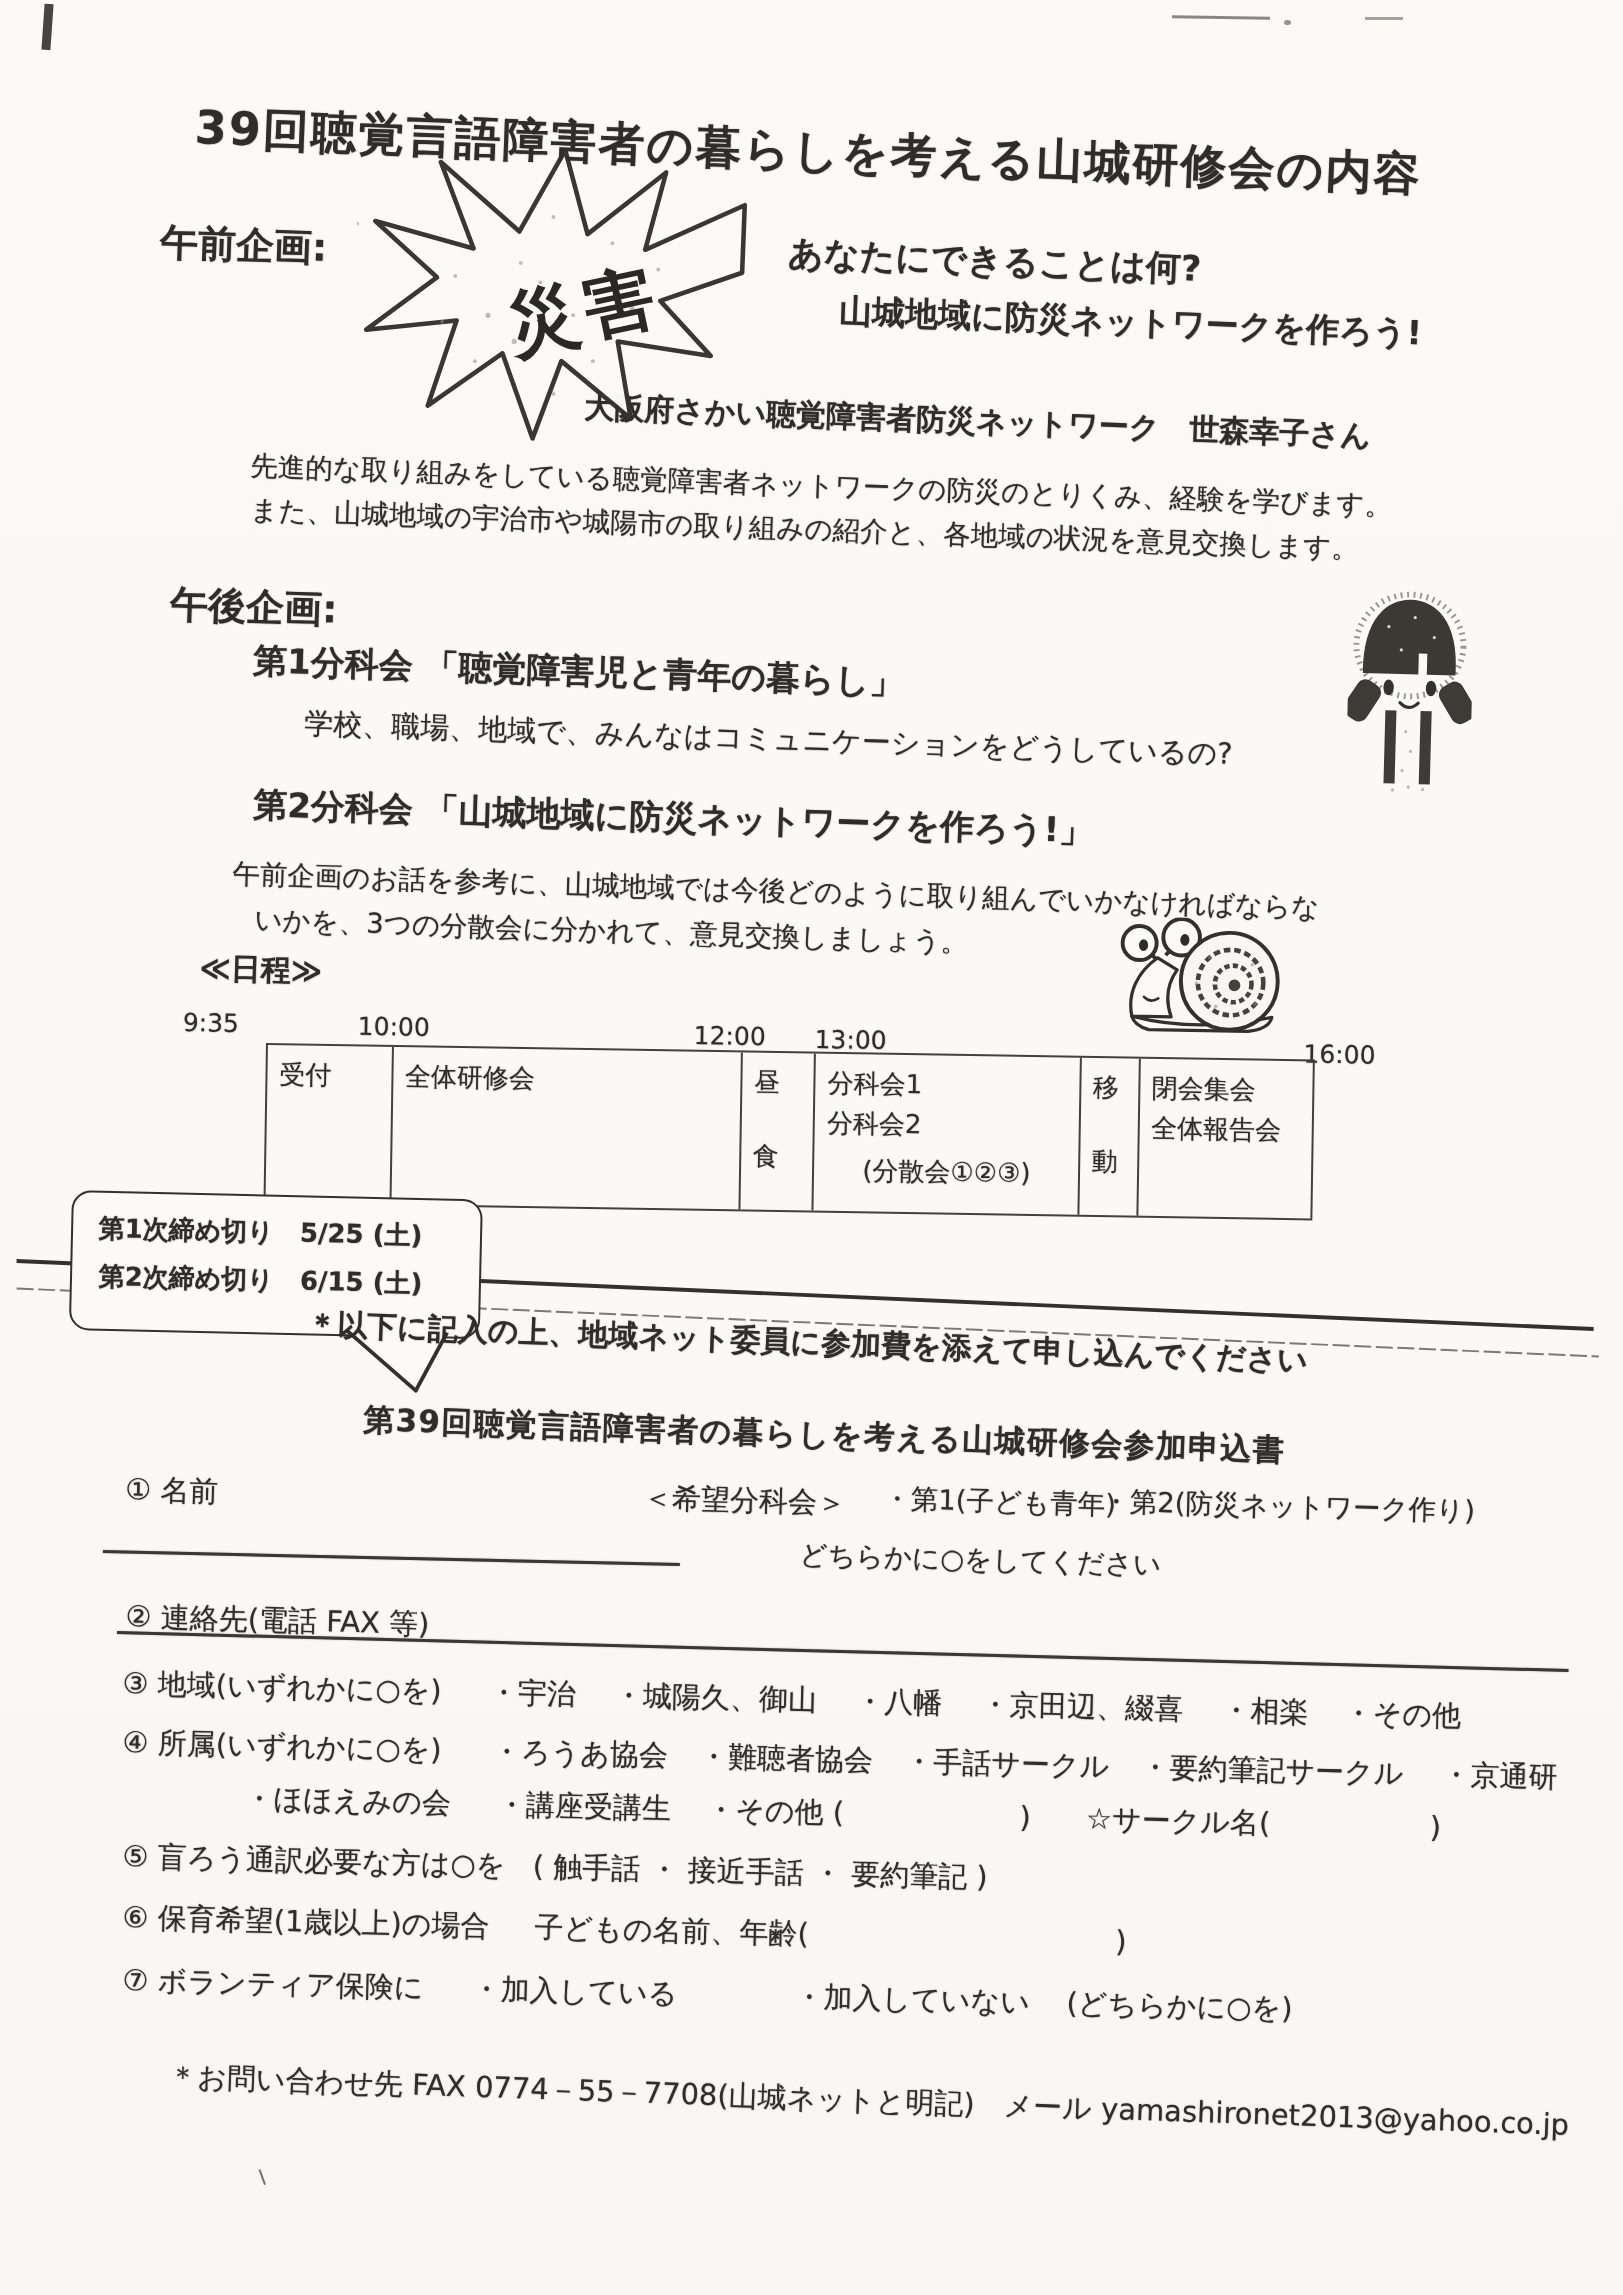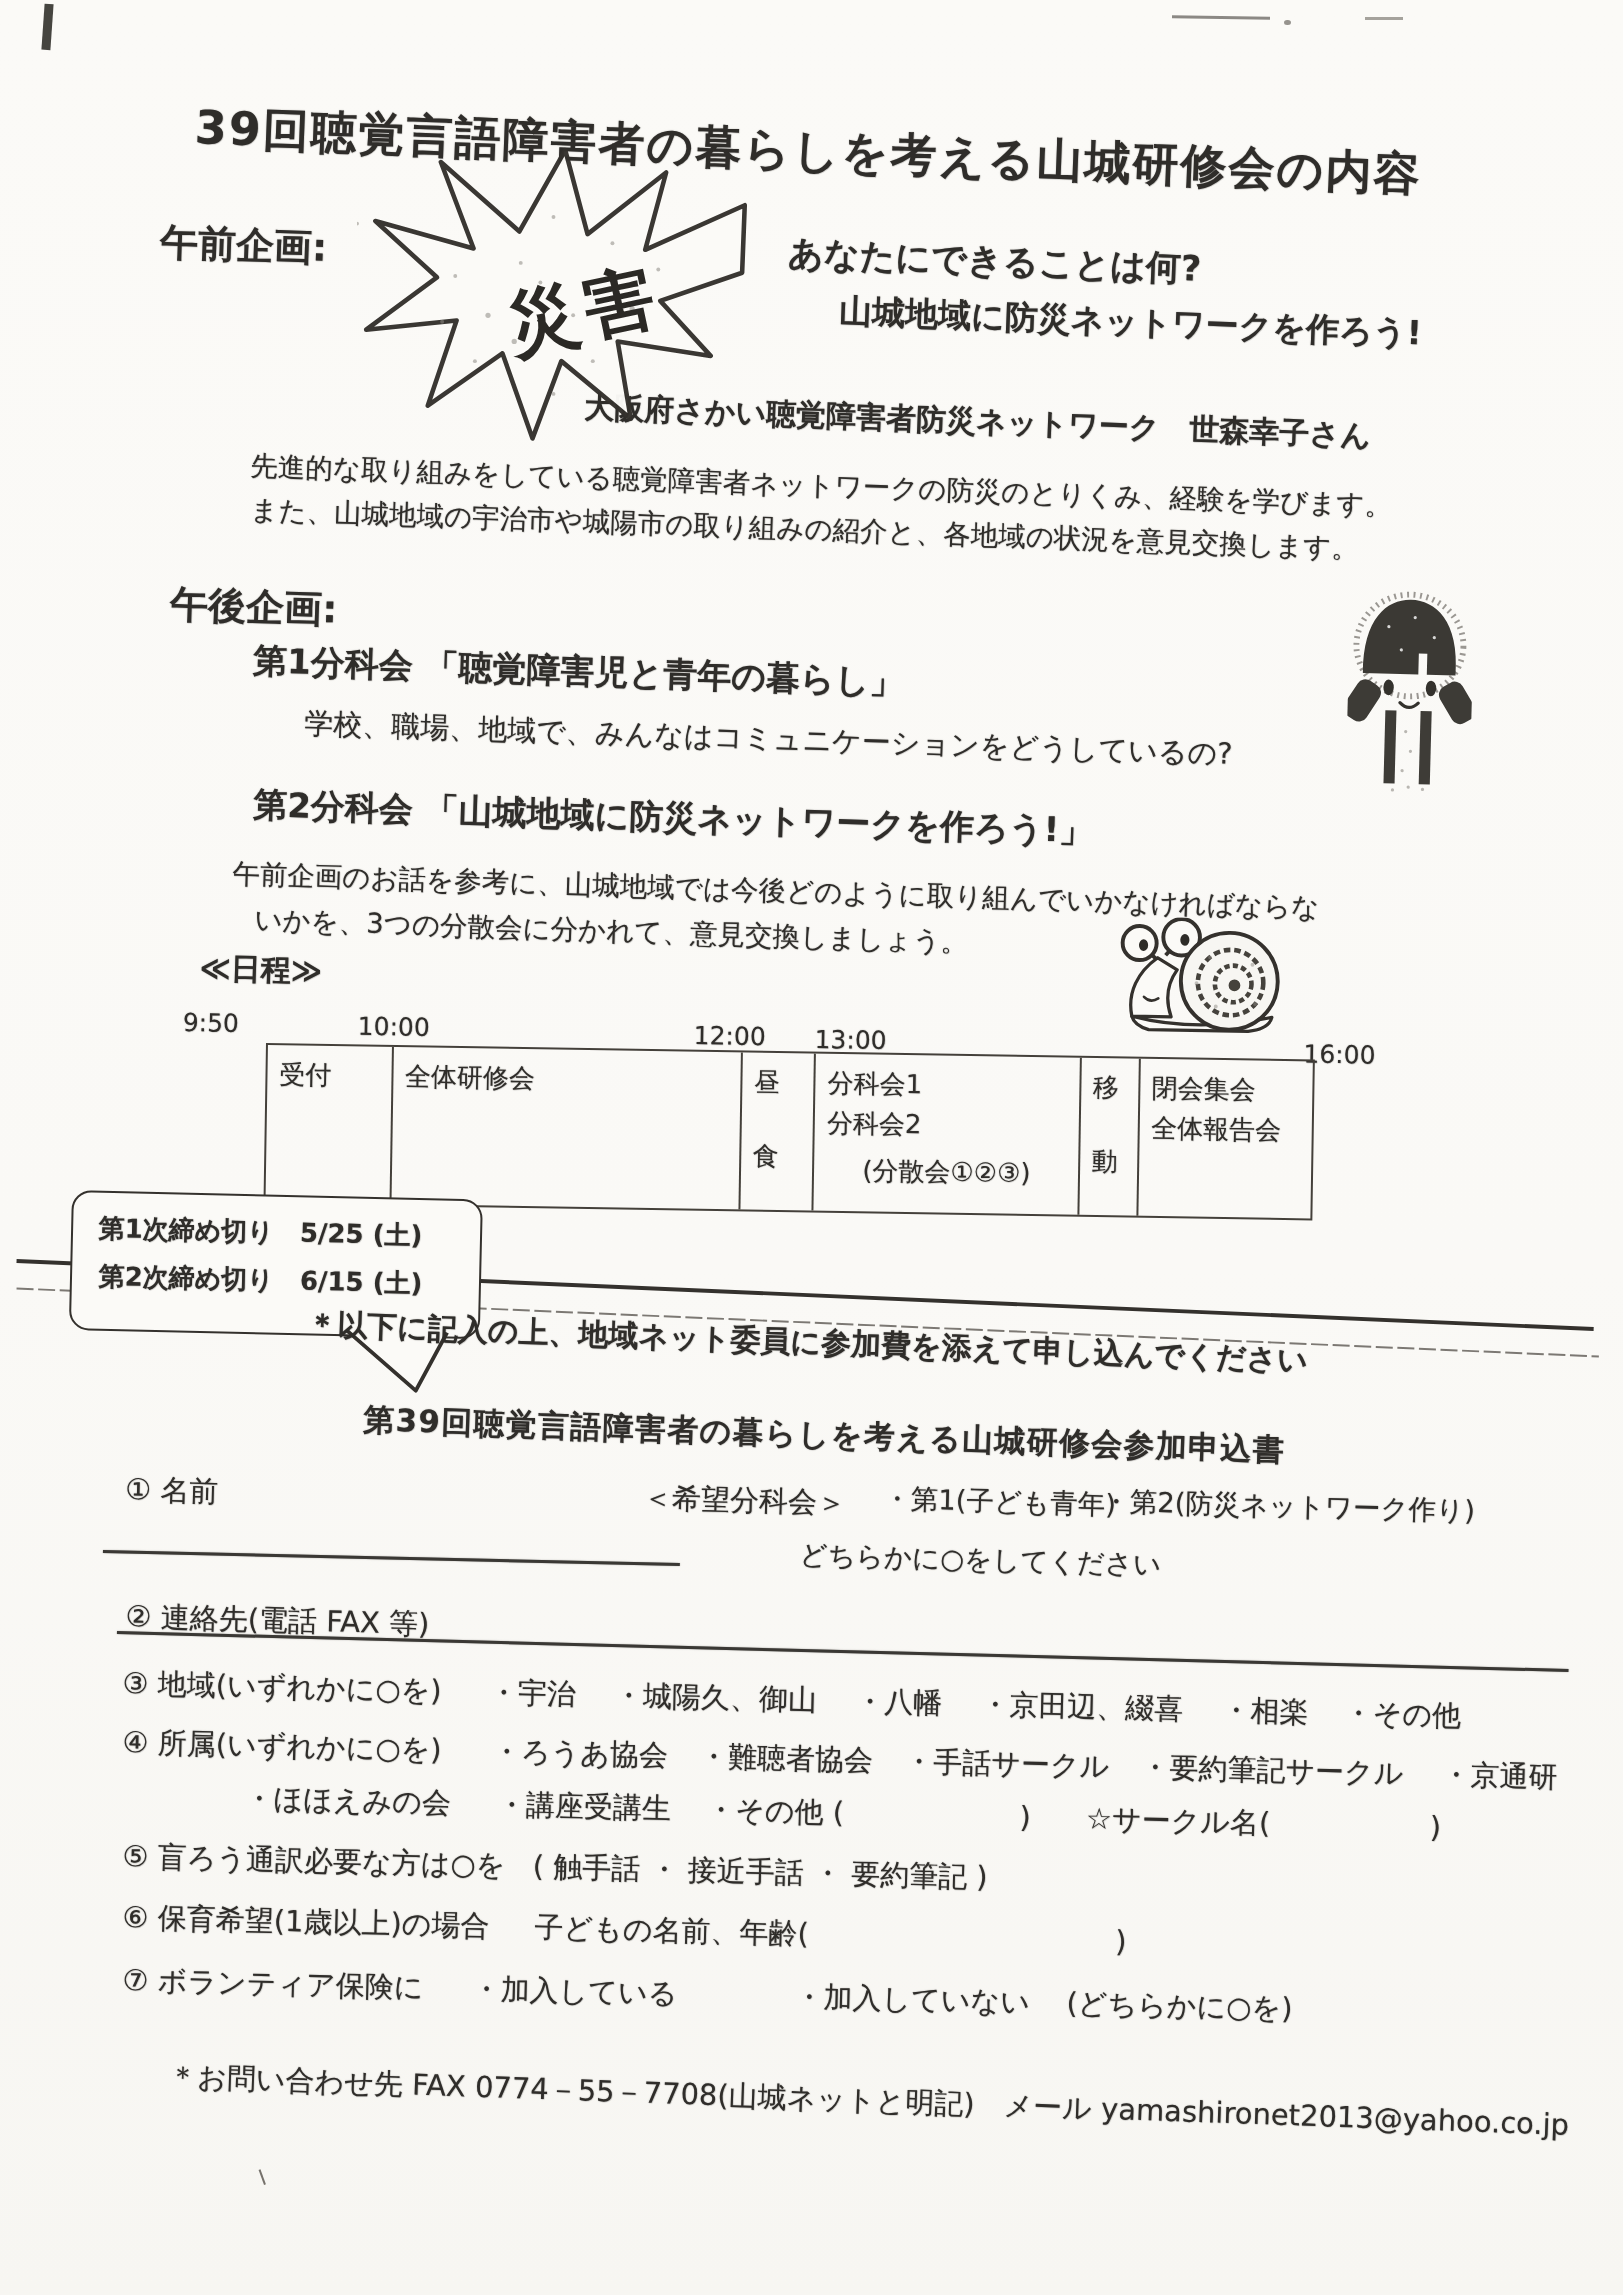--- a/index.html
+++ b/index.html
@@ -130,21 +130,21 @@
     <g fill="#8e8a84" opacity=".5">
       <circle cx="140" cy="60" r="3"></circle>
         <circle cx="205" cy="70" r="3"></circle>
         <circle cx="150" cy="135" r="3"></circle>
       <circle cx="210" cy="130" r="3"></circle>
         <circle cx="120" cy="100" r="3"></circle>
     </g>
   </svg>
 
   <div class="abs r09" style="left:183px;top:1008px;width:1178px;height:34px;">
-    <span class="abs ink" style="left:0px;top:0px;font-size:25px;">9:50</span>
+    <span class="abs ink" style="left:0px;top:0px;font-size:25px;">9:35</span>
     <span class="abs ink" style="left:175px;top:1.3px;font-size:25px;">10:00</span>
     <span class="abs ink" style="left:511px;top:5.2px;font-size:25px;">12:00</span>
     <span class="abs ink" style="left:632px;top:6.5px;font-size:25px;">13:00</span>
     <span class="abs ink" style="left:1121px;top:14.4px;font-size:25px;">16:00</span>
   </div>
 
   <div class="abs sched ink r09" style="left:266px;top:1043px;width:1049px;">
     <div class="col" style="width:126px;">
       <div>受付</div>
     </div>

